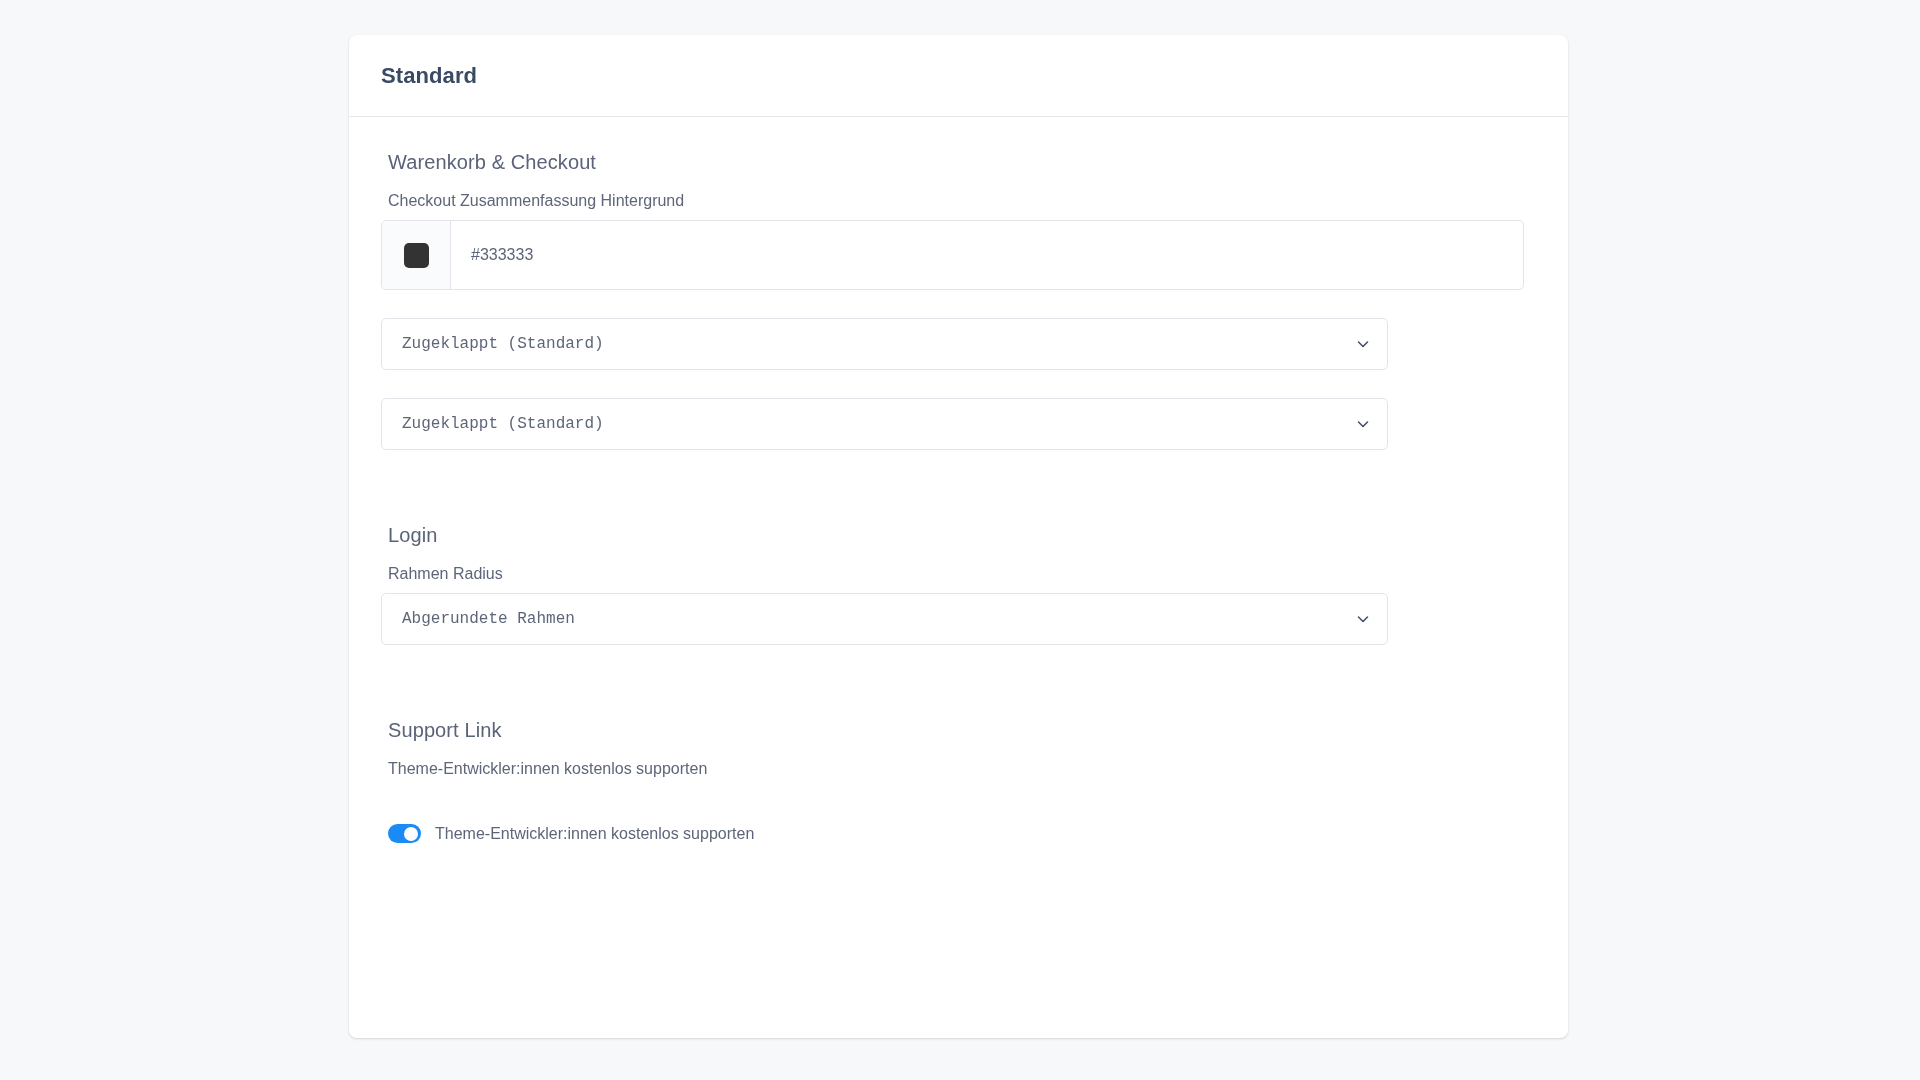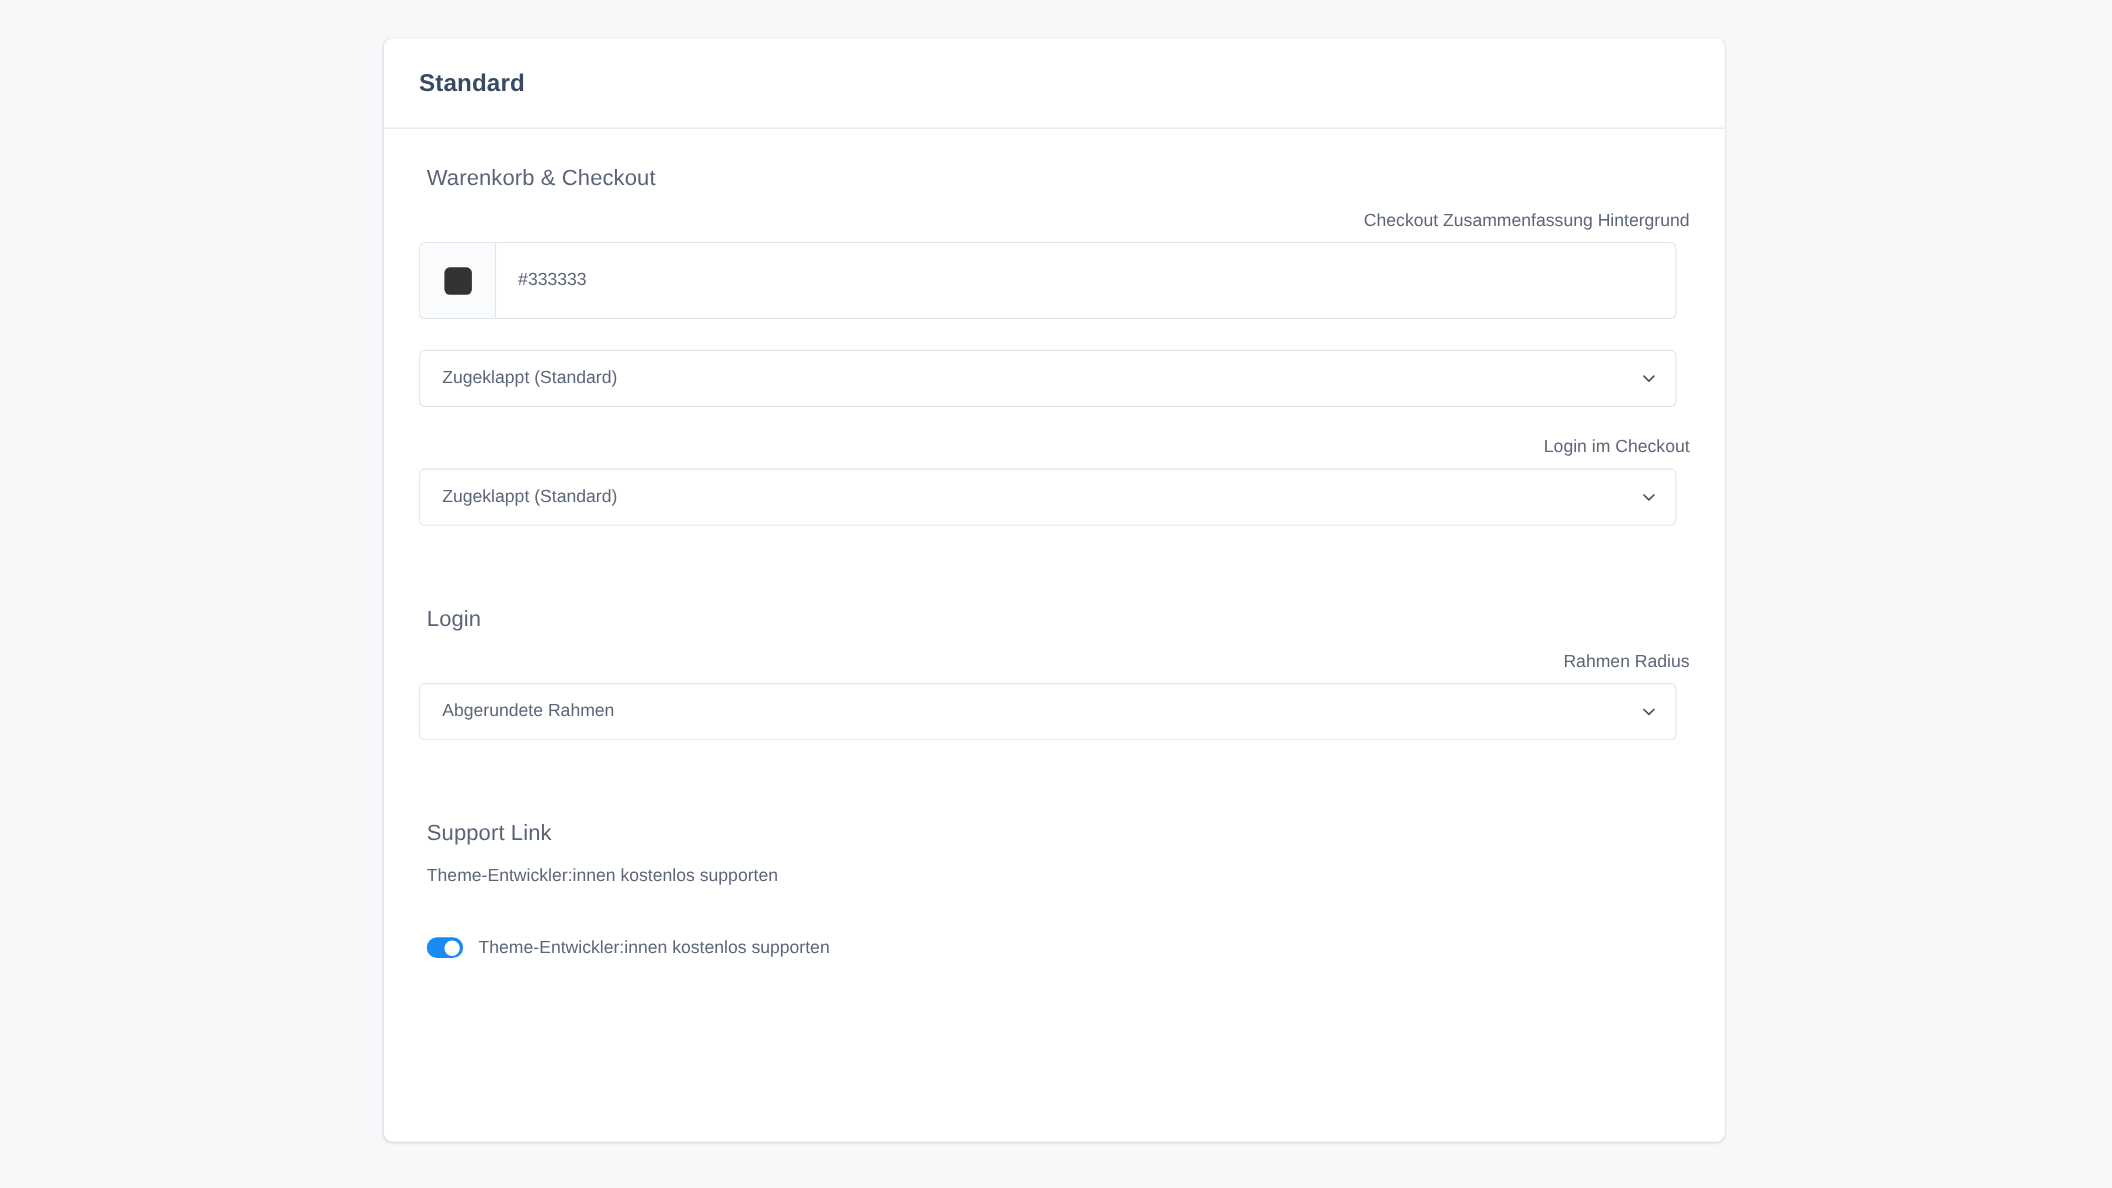--- a/index.html
+++ b/index.html
@@ -64,21 +64,20 @@
     letter-spacing: 0.1px;
   }
 
   .field { margin-bottom: 28px; }
 
   .field-label {
     display: block;
     font-size: 16px;
     color: #5d6679;
     margin: 0 0 10px 7px;
-    text-align: right;
   }
 
   
   .color-group {
     display: flex;
     align-items: stretch;
     width: 1143px;
     height: 70px;
     border: 1px solid #e1e5ea;
     border-radius: 5px;
@@ -112,22 +111,23 @@
     background: transparent;
     font-family: "Liberation Sans", sans-serif;
     font-size: 16px;
     color: #5d6679;
     padding: 0 20px;
   }
 
   
   .select-wrap {
     position: relative;
-    width: 1143px;
+    width: 1007px;
     height: 52px;
+    font-family: Liberation Mono, monospace;
   }
 
   .select-box {
     width: 100%;
     height: 100%;
     border: 1px solid #e1e5ea;
     border-radius: 5px;
     background: #ffffff;
     display: flex;
     align-items: center;
@@ -221,21 +221,20 @@
         <div class="field">
           <div class="select-wrap">
             <div class="select-box">Zugeklappt (Standard)</div>
             <svg class="chevron" viewBox="0 0 14 14">
               <path d="M2.5 5 L7 9.5 L11.5 5" fill="none" stroke="#47536b" stroke-width="1.6" stroke-linecap="round" stroke-linejoin="round"></path>
             </svg>
           </div>
         </div>
 
         <div class="field">
-          <label class="field-label">Login im Checkout</label>
           <div class="select-wrap">
             <div class="select-box">Zugeklappt (Standard)</div>
             <svg class="chevron" viewBox="0 0 14 14">
               <path d="M2.5 5 L7 9.5 L11.5 5" fill="none" stroke="#47536b" stroke-width="1.6" stroke-linecap="round" stroke-linejoin="round"></path>
             </svg>
           </div>
         </div>
       </div>
 
       <div class="gap-lg"></div>

